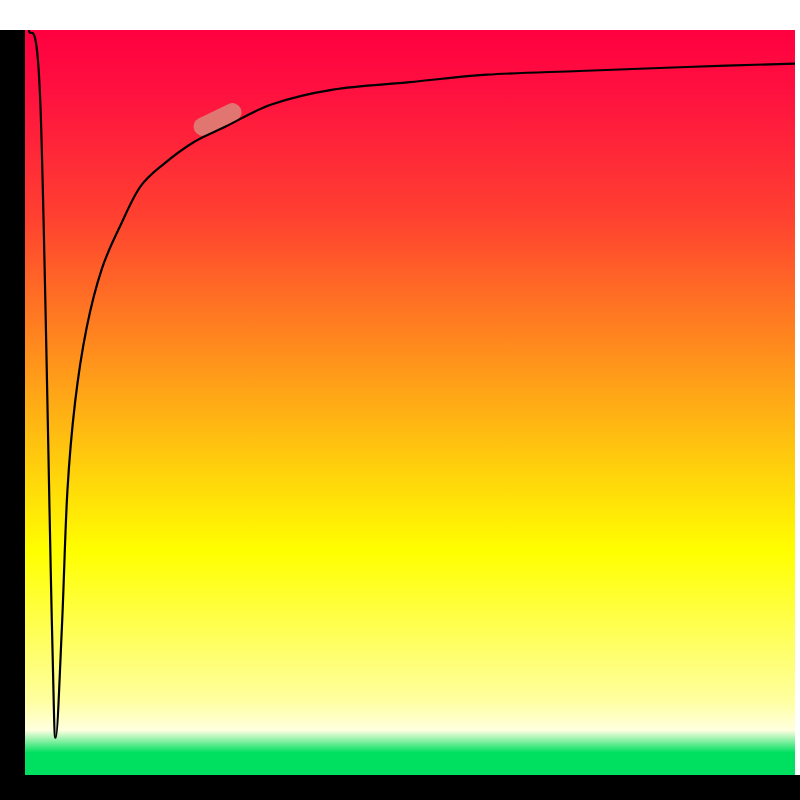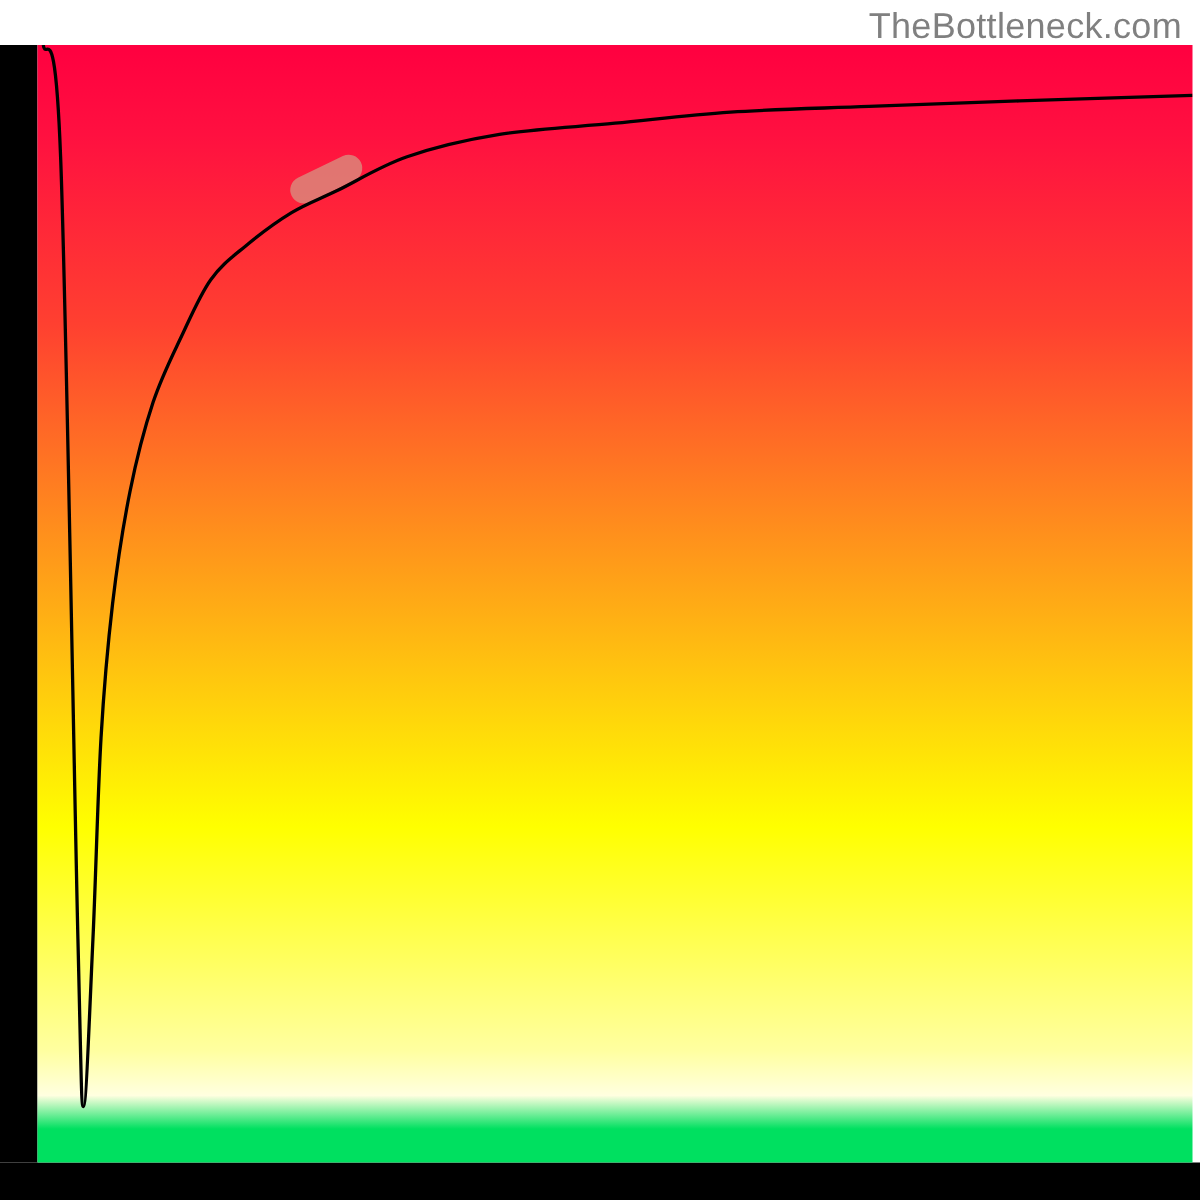--- a/index.html
+++ b/index.html
@@ -84,21 +84,20 @@
   rect.highlight {
     fill: #d89080;
     opacity: 0.78;
   }
 </style>
 </head>
 <body>
 
 <div class="chart-wrap">
 
-  <div class="watermark">TheBottleneck.com</div>
 
   <div class="axis-left"></div>
   <div class="axis-bottom"></div>
 
   <div class="plot-box">
     <div class="gradient-bg"></div>
 
     <svg class="curve" viewBox="0 0 770 745" preserveAspectRatio="none">
       <g id="curve-group">
           <rect class="highlight" x="169.4" y="91.57499999999999" width="51.322144343353415" height="18" rx="9" transform="rotate(-25.816129394254176 169.4 100.57499999999999)"></rect>

